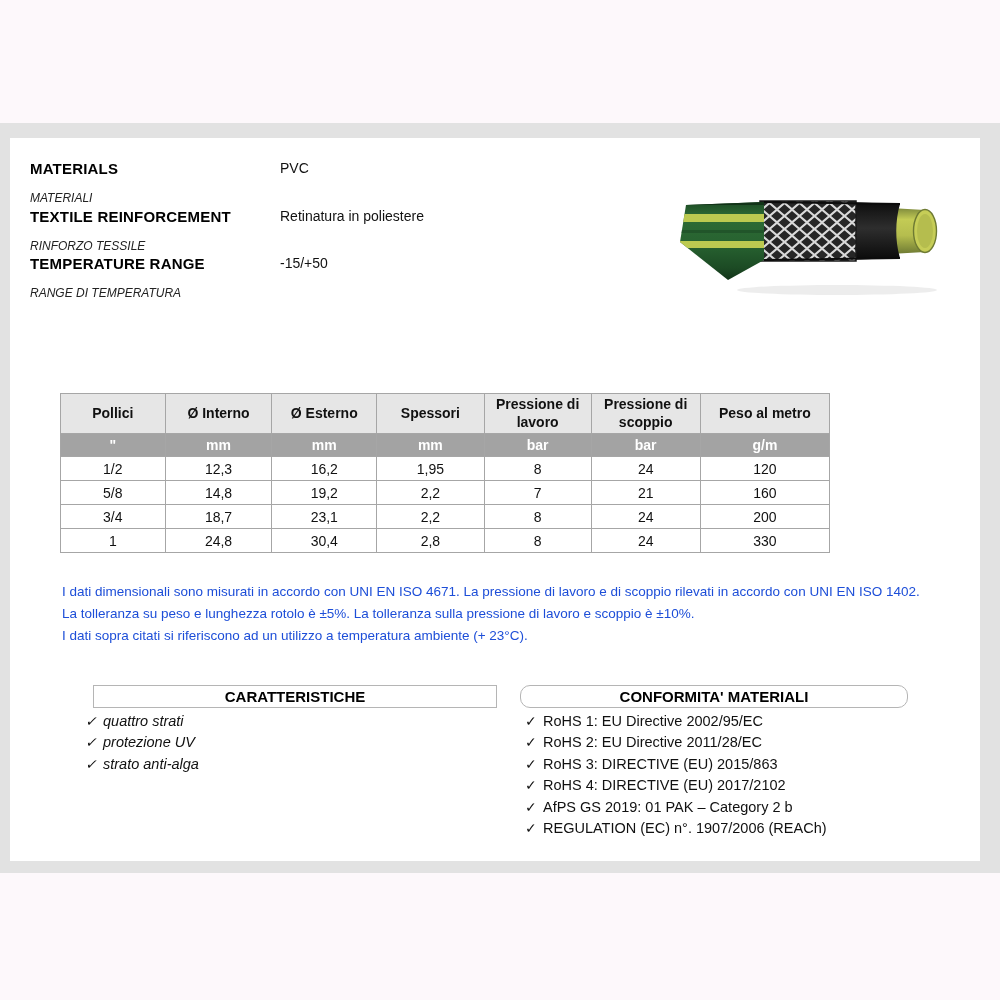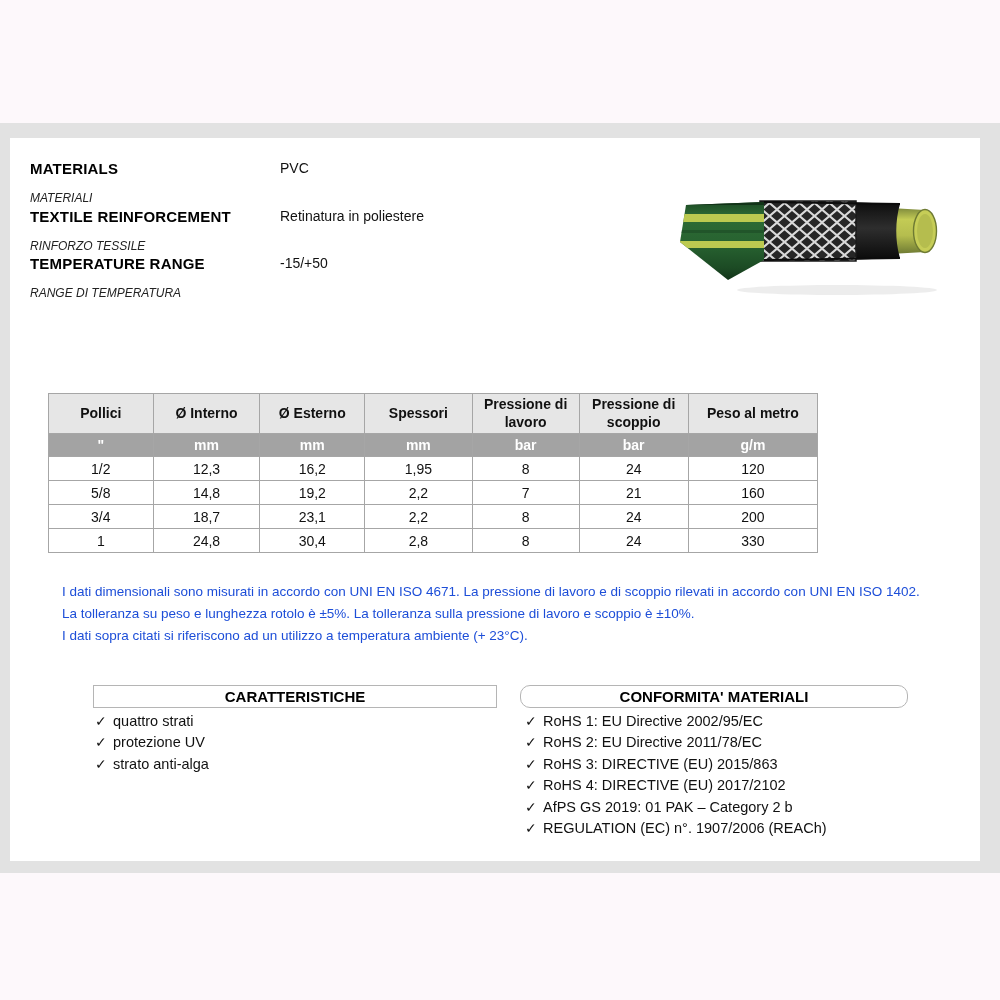--- a/index.html
+++ b/index.html
@@ -23,21 +23,21 @@
   .spec-row.r2 { top:117px; }
   .spec-label-en { font-weight:bold; font-size:15px; letter-spacing:.2px; color:#000; }
   .spec-label-it { font-style:italic; font-size:12px; color:#222; margin-top:14px; }
   .spec-value { position:absolute; left:250px; top:0; font-size:14px; color:#111; }
 
   
   .hose-wrap { position:absolute; left:662px; top:52px; width:278px; height:112px; }
 
   
   table.spec-table {
-    position:absolute; left:38px; top:255px; width:770px;
+    position:absolute; left:50px; top:255px; width:770px;
     border-collapse:collapse; table-layout:fixed;
     border:1px solid #8c8c8c;
     font-size:14px; text-align:center;
   }
   .spec-table th, .spec-table td { border:1px solid #a6a6a6; padding:1px 4px; }
   .spec-table thead th {
     background:#e6e6e6; font-weight:bold; height:40px; font-size:14px; line-height:1.25;
   }
   .spec-table tr.units td {
     background:#a3a3a3; color:#ffffff; font-weight:bold; height:23px; font-size:14px;
@@ -52,21 +52,21 @@
     position:absolute; height:23px; background:#ffffff;
     border:1px solid #b5b5b5;
     font-weight:bold; font-size:15px; text-align:center; line-height:21px; color:#000;
   }
   .box-title.caratteristiche { left:83px; top:547px; width:404px; }
   .box-title.conformita { left:510px; top:547px; width:388px;border-radius:10px; }
 
   .check-list { position:absolute; list-style:none; font-size:14.5px; }
   .check-list li { line-height:21.4px; white-space:nowrap; }
   .check-list .check { display:inline-block; width:18px; color:#111; font-size:14px; }
-  .check-list.caratteristiche { left:85px; top:573px; }
+  .check-list.caratteristiche { left:75px; top:573px;font-style:italic; }
   .check-list.conformita { left:515px; top:573px; }
 </style>
 </head>
 <body>
 
 <div class="page">
   <div class="gray-band"></div>
 
   <div class="panel">
 
@@ -221,21 +221,21 @@
     <div class="box-title caratteristiche">CARATTERISTICHE</div>
     <ul class="check-list caratteristiche">
       <li><span class="check">✓</span><span>quattro strati</span></li>
       <li><span class="check">✓</span><span>protezione UV</span></li>
       <li><span class="check">✓</span><span>strato anti-alga</span></li>
     </ul>
 
     <div class="box-title conformita">CONFORMITA' MATERIALI</div>
     <ul class="check-list conformita">
       <li><span class="check">✓</span><span>RoHS 1: EU Directive 2002/95/EC</span></li>
-      <li><span class="check">✓</span><span>RoHS 2: EU Directive 2011/78/EC</span></li>
+      <li><span class="check">✓</span><span>RoHS 2: EU Directive 2011/28/EC</span></li>
       <li><span class="check">✓</span><span>RoHS 3: DIRECTIVE (EU) 2015/863</span></li>
       <li><span class="check">✓</span><span>RoHS 4: DIRECTIVE (EU) 2017/2102</span></li>
       <li><span class="check">✓</span><span>AfPS GS 2019: 01 PAK – Category 2 b</span></li>
       <li><span class="check">✓</span><span>REGULATION (EC) n°. 1907/2006 (REACh)</span></li>
     </ul>
 
   </div>
 </div>
 
 </body></html>

